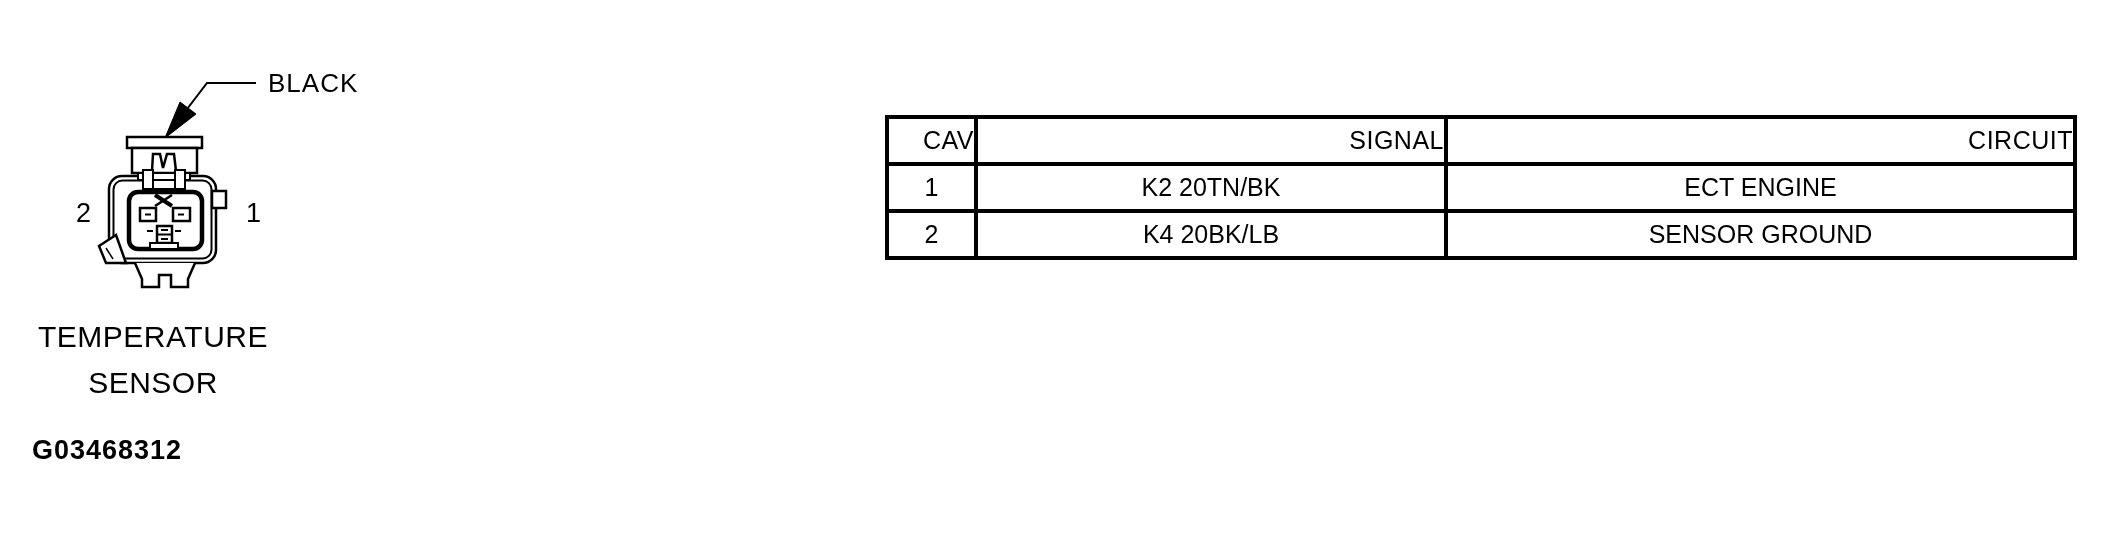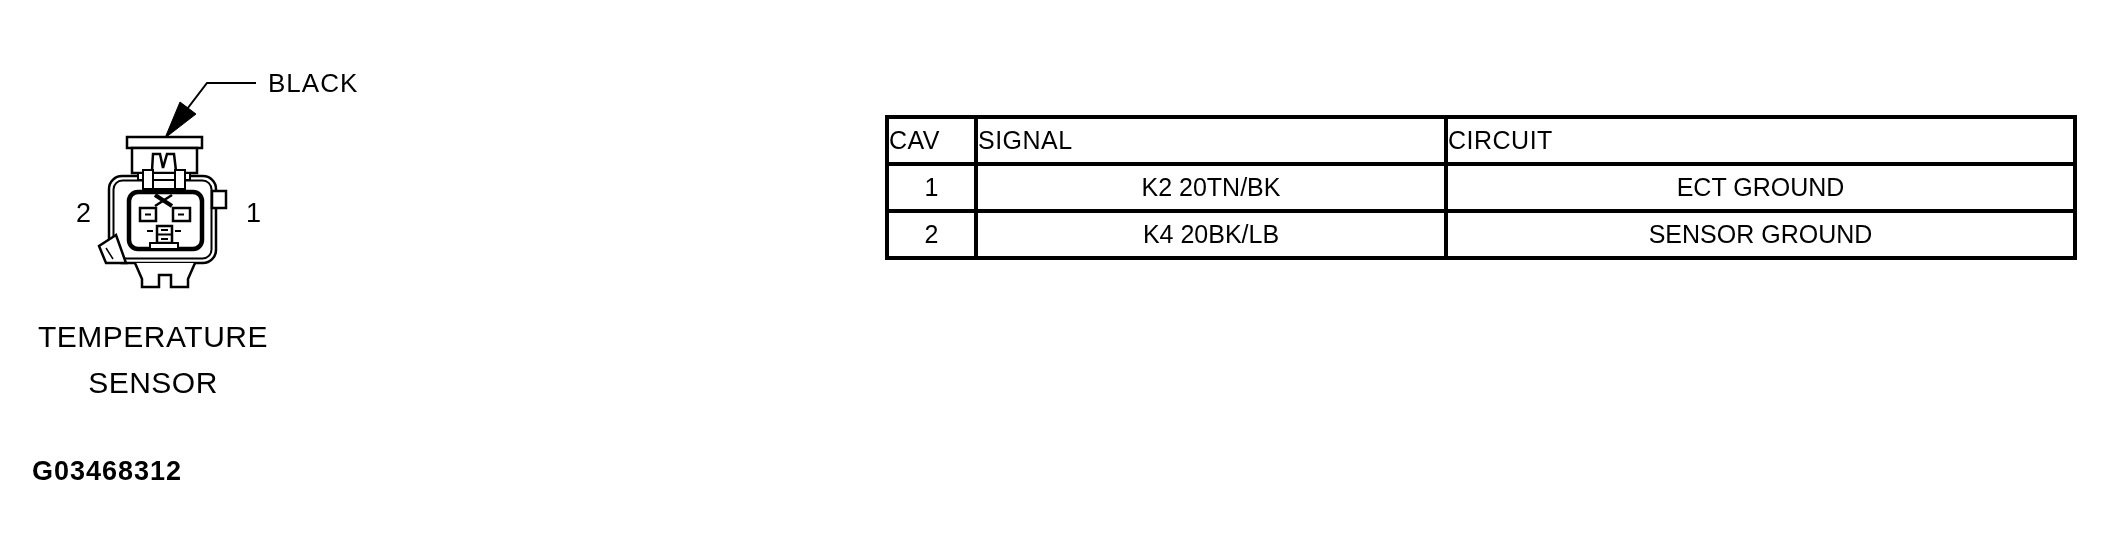--- a/index.html
+++ b/index.html
@@ -28,42 +28,42 @@
   .caption {
     position: absolute; left: 28px; top: 314px;
     width: 250px;
     text-align: center;
     font-size: 30px;
     line-height: 46px;
     letter-spacing: 0.5px;
     white-space: nowrap;
   }
   .figid {
-    position: absolute; left: 32px; top: 456px;
+    position: absolute; left: 32px; top: 435px;
     font-size: 27px;
     font-weight: bold;
     letter-spacing: 1px;
   }
   table.pinout {
     position: absolute; left: 885px; top: 115px;
     border-collapse: collapse;
     table-layout: fixed;
     background: #ffffff;
   }
   table.pinout th, table.pinout td {
     border: 4px solid #000000;
     height: 43px;
     line-height: 43px;
     padding: 0;
     font-size: 25px;
     font-weight: normal;
     white-space: nowrap;
     overflow: hidden;
   }
-  table.pinout th { text-align: left; letter-spacing: 0.5px; }
+  table.pinout th { text-align: right; letter-spacing: 0.5px; }
   td.c-cav { text-align: center; }
   td.c-circuit, td.c-function { text-align: center; padding-left: 9px; }
 </style>
 </head>
 <body>
 
 <div class="diagram">
 
   <svg width="380" height="310" viewBox="0 0 380 310">
 
@@ -140,21 +140,21 @@
     <tr>
       <th>CAV</th>
       <th>SIGNAL</th>
       <th>CIRCUIT</th>
     </tr>
   </thead>
   <tbody>
     <tr>
       <td class="c-cav">1</td>
       <td class="c-circuit">K2 20TN/BK</td>
-      <td class="c-function">ECT GROUND</td>
+      <td class="c-function">ECT ENGINE</td>
     </tr>
     <tr>
       <td class="c-cav">2</td>
       <td class="c-circuit">K4 20BK/LB</td>
       <td class="c-function">SENSOR GROUND</td>
     </tr>
   </tbody>
 </table>
 
 </body></html>

